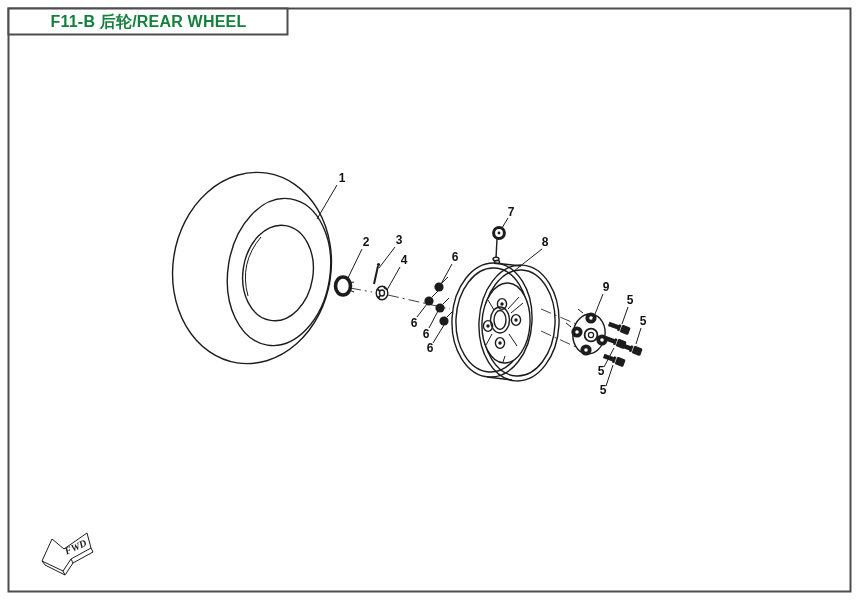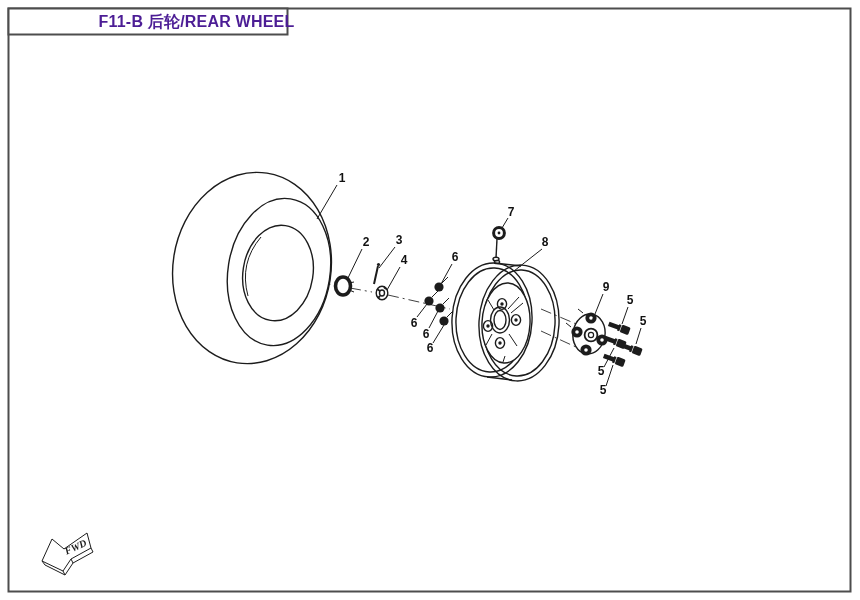--- a/index.html
+++ b/index.html
@@ -1,22 +1,22 @@
 <!DOCTYPE html>
 <html><head>
 <meta charset="utf-8">
 <style>
   html,body{margin:0;padding:0;background:#ffffff;}
   .stage{position:relative;width:860px;height:600px;background:#ffffff;overflow:hidden;
          font-family:"Liberation Sans",sans-serif;}
   .stage svg{position:absolute;left:0;top:0;}
   .page-title{position:absolute;left:9px;top:9px;width:279px;height:26px;
               display:flex;align-items:center;justify-content:center;
-              font-weight:bold;font-size:16px;color:#4c1d95;letter-spacing:.2px;
-              white-space:nowrap;padding-left:48px;}
+              font-weight:bold;font-size:16px;color:#15803d;letter-spacing:.2px;
+              white-space:nowrap;}
   .outline{fill:none;stroke:#1c1c1c;stroke-width:1.4;}
   .thin{fill:none;stroke:#1c1c1c;stroke-width:1;}
   .whitefill{fill:#ffffff;stroke:#1c1c1c;stroke-width:1.4;}
   .dark{fill:#1c1c1c;stroke:none;}
   .centerline{fill:none;stroke:#2a2a2a;stroke-width:.9;stroke-dasharray:11 4 2 4;}
   .callout-leader{stroke:#1c1c1c;stroke-width:1;}
   .callout-text{font-family:"Liberation Sans",sans-serif;font-size:12px;font-weight:bold;
                 fill:#111;text-anchor:middle;}
   .fwd-text{font-family:"Liberation Serif",serif;font-size:10px;font-weight:bold;
             font-style:italic;fill:#1c1c1c;text-anchor:middle;}

